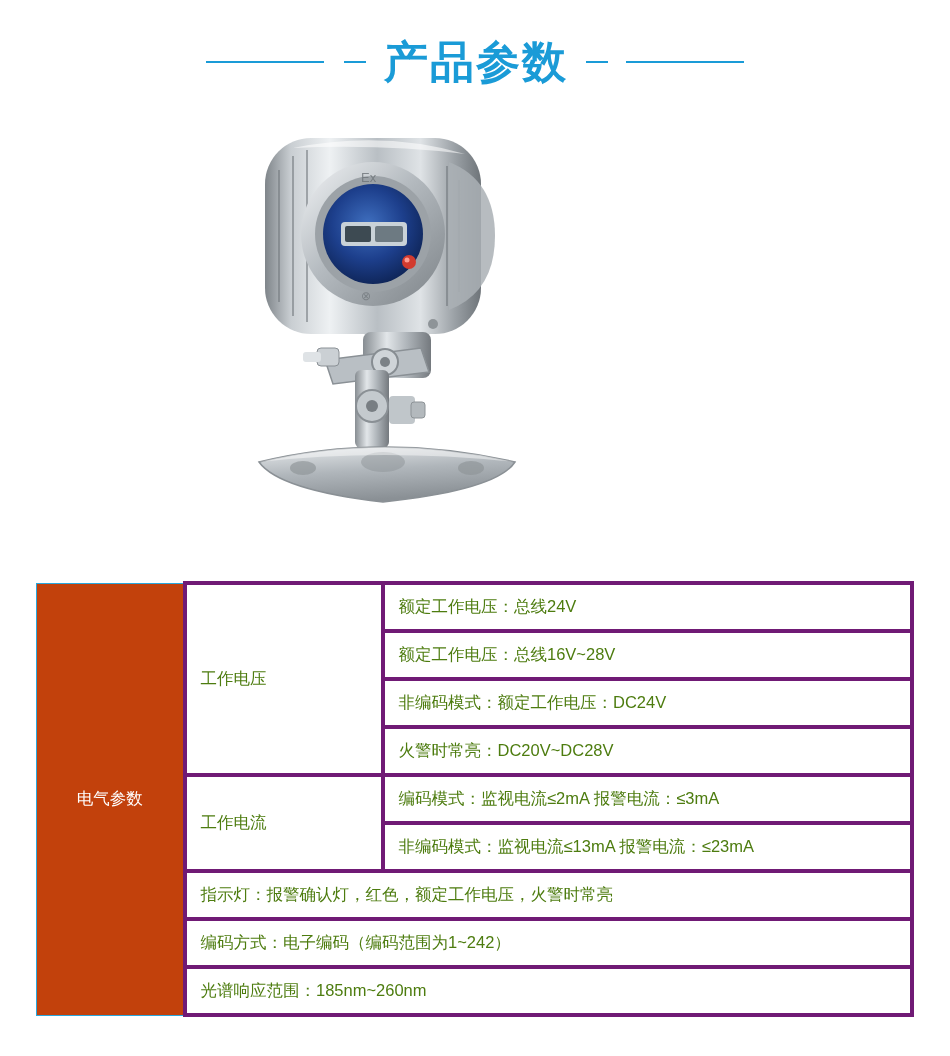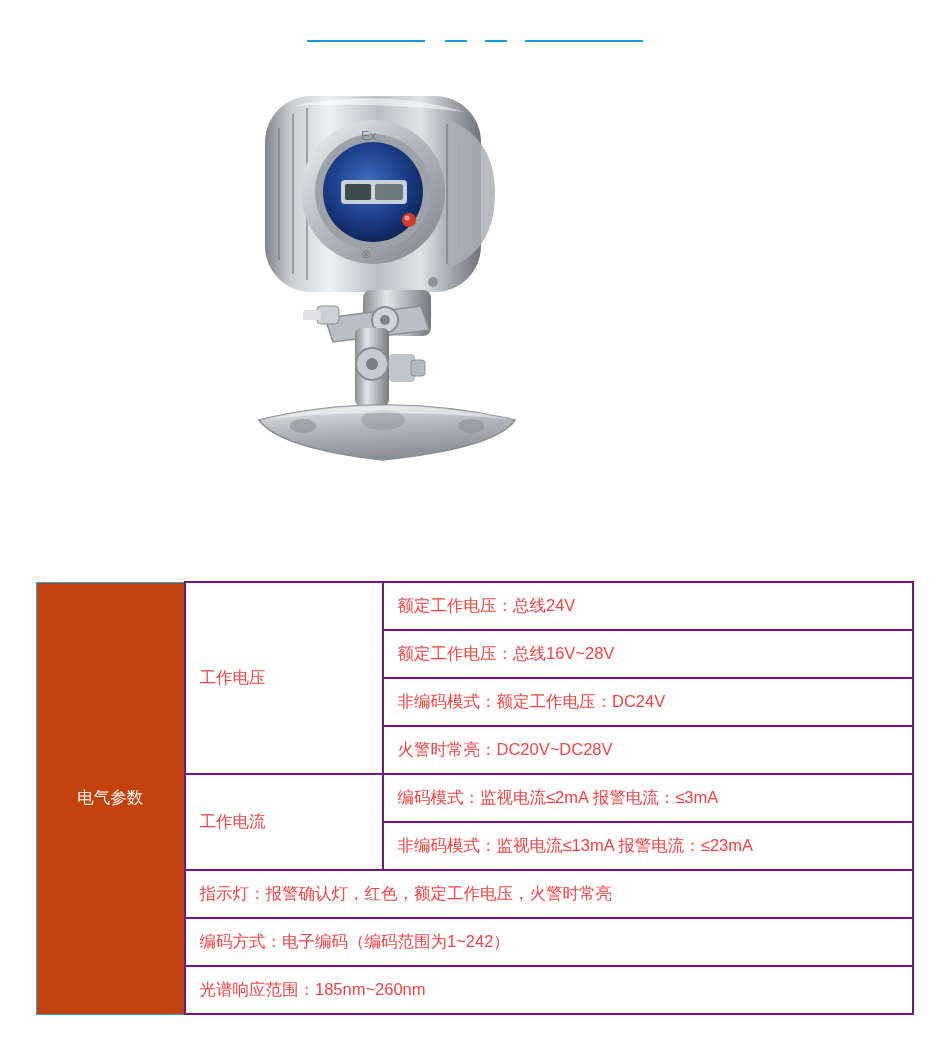--- a/index.html
+++ b/index.html
@@ -65,23 +65,23 @@
   
   .spec-table {
     position: absolute;
     left: 36px;
     top: 581px;
     width: 878px;
     border-collapse: collapse;
     table-layout: fixed;
   }
   .spec-table td {
-    border: 2px solid #701a75;
+    border: 4px solid #701a75;
     font-size: 16.5px;
-    color: #ef4444;
+    color: #4d7c0f;
     padding: 0 14px;
     height: 48px;
     vertical-align: middle;
   }
   .cat-cell {
     width: 148px;
     background: #c2410c;
     color: #ffffff !important;
     text-align: center;
     font-size: 16.5px;
@@ -97,20 +97,21 @@
   .wide-cell {
     text-align: left;
   }
 </style>
 </head>
 <body>
 
 <div class="header">
   <span class="header-line left"></span>
   <span class="header-dash"></span>
+  <div class="header-title">产品参数</div>
   <span class="header-dash"></span>
   <span class="header-line right"></span>
 </div>
 
 <div class="product-area">
   <svg class="device" viewBox="0 0 300 420">
     <defs>
       <linearGradient id="bodyG" x1="0" y1="0" x2="1" y2="0">
         <stop offset="0%" stop-color="#7f858a"></stop>
         <stop offset="12%" stop-color="#c9ced2"></stop>

